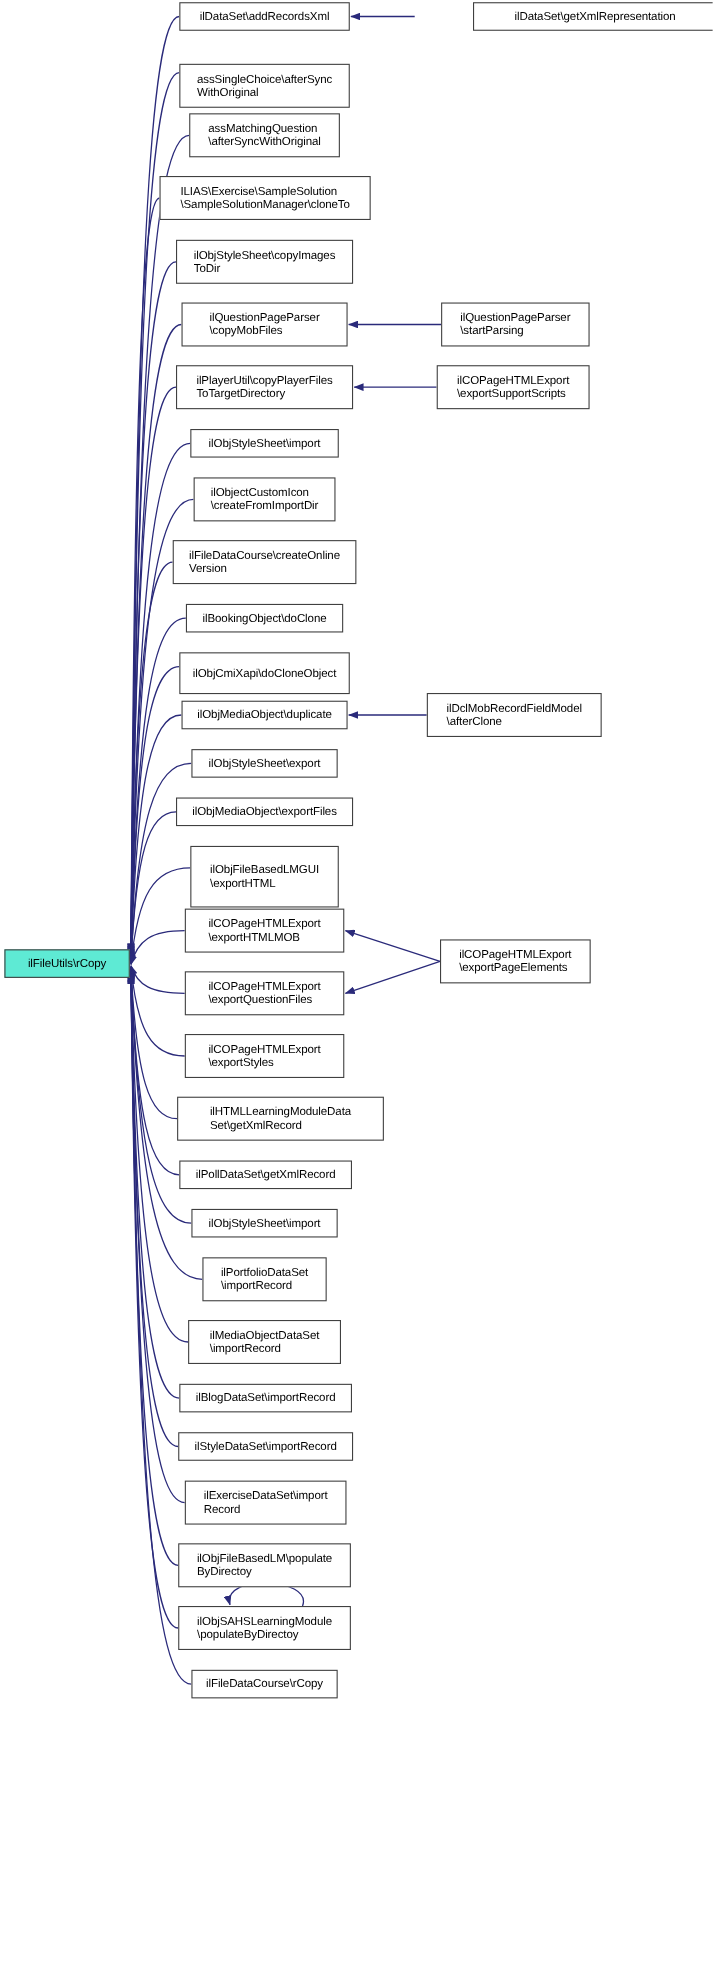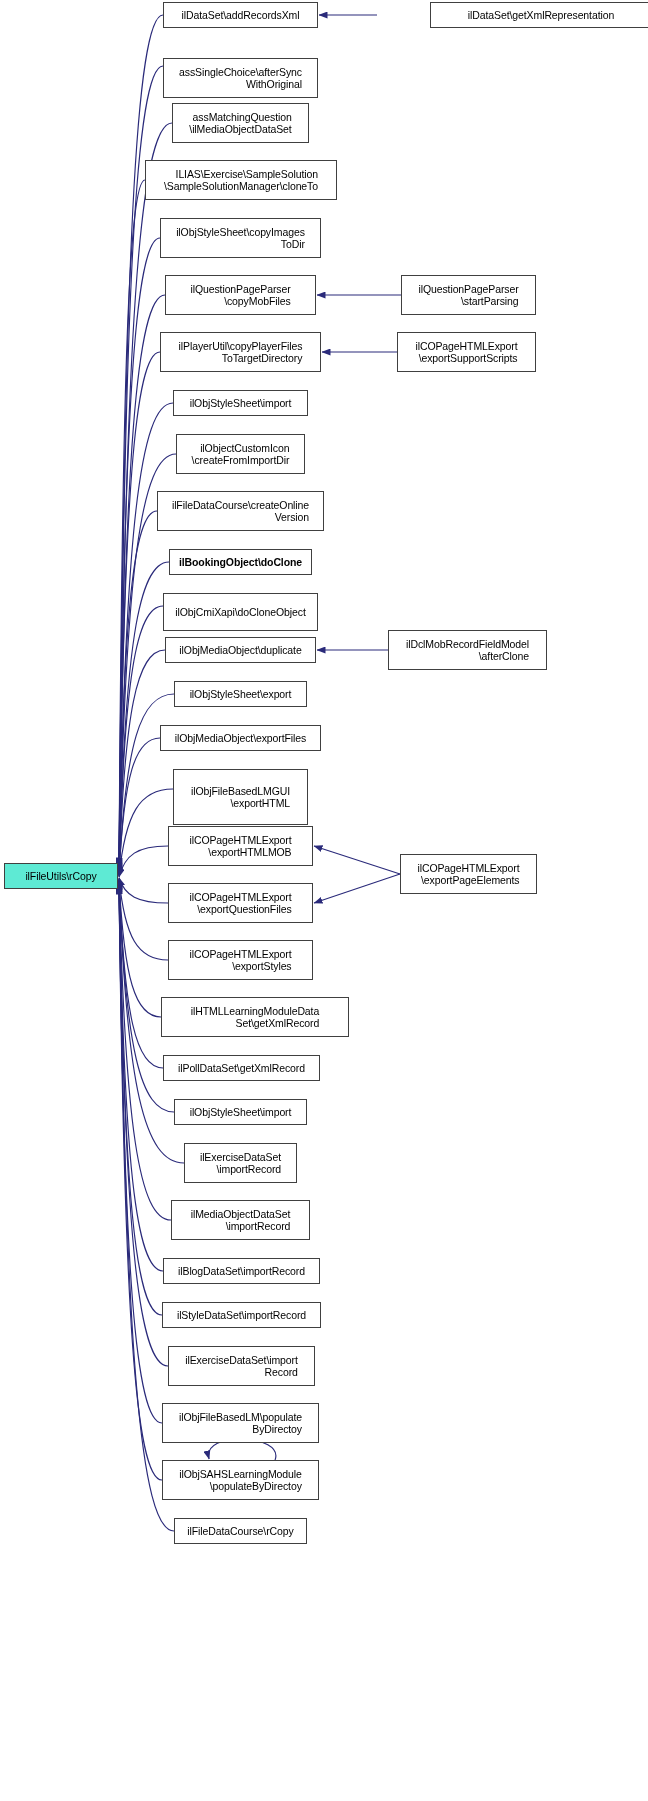--- a/index.html
+++ b/index.html
@@ -28,21 +28,21 @@
     box-sizing: border-box;
     border: 1px solid #404040;
     background: #ffffff;
     color: #000000;
     font-size: 10.5px;
     line-height: 12.5px;
     letter-spacing: -0.1px;
     display: flex;
     align-items: center;
     justify-content: center;
-    text-align: right;
+    text-align: left;
     white-space: pre-line;
     padding: 4px 2px;
     z-index: 2;
   }
   .node.center {
     background: #5eead4;
     border-color: #404040;
   }
   .node-label {
     display: block;
@@ -100,52 +100,52 @@
         <path d="M 275.03999999999996 1460 C 285.03999999999996 1434, 201.1 1430, 209.1 1459" marker-end="url(#arrow)"></path>
       </g>
   </svg>
 
   <div id="nodes">
       <div class="node center" style="left: 4px; top: 863px; width: 114px; height: 26px;"><span class="node-label">ilFileUtils\rCopy</span></div>
       <div class="node" style="left: 163px; top: 2px; width: 155px; height: 26px;"><span class="node-label">ilDataSet\addRecordsXml</span></div>
       <div class="node" style="left: 163px; top: 46px; width: 155px; height: 40px; margin-top: 12px;"><span class="node-label">assSingleChoice\afterSync
 WithOriginal</span></div>
       <div class="node" style="left: 172px; top: 103px; width: 137px; height: 40px;"><span class="node-label">assMatchingQuestion
-\ilMediaObjectDataSet</span></div>
+\afterSyncWithOriginal</span></div>
       <div class="node" style="left: 145px; top: 160px; width: 192px; height: 40px;"><span class="node-label">ILIAS\Exercise\SampleSolution
 \SampleSolutionManager\cloneTo</span></div>
       <div class="node" style="left: 160px; top: 218px; width: 161px; height: 40px;"><span class="node-label">ilObjStyleSheet\copyImages
 ToDir</span></div>
       <div class="node" style="left: 165px; top: 275px; width: 151px; height: 40px;"><span class="node-label">ilQuestionPageParser
 \copyMobFiles</span></div>
       <div class="node" style="left: 160px; top: 332px; width: 161px; height: 40px;"><span class="node-label">ilPlayerUtil\copyPlayerFiles
 ToTargetDirectory</span></div>
       <div class="node" style="left: 173px; top: 390px; width: 135px; height: 26px;"><span class="node-label">ilObjStyleSheet\import</span></div>
       <div class="node" style="left: 176px; top: 434px; width: 129px; height: 40px;"><span class="node-label">ilObjectCustomIcon
 \createFromImportDir</span></div>
       <div class="node" style="left: 157px; top: 491px; width: 167px; height: 40px;"><span class="node-label">ilFileDataCourse\createOnline
 Version</span></div>
-      <div class="node" style="left: 169px; top: 549px; width: 143px; height: 26px; font-weight: bold;"><span class="node-label">ilBookingObject\doClone</span></div>
+      <div class="node" style="left: 169px; top: 549px; width: 143px; height: 26px;"><span class="node-label">ilBookingObject\doClone</span></div>
       <div class="node" style="left: 163px; top: 593px; width: 155px; height: 38px;"><span class="node-label">ilObjCmiXapi\doCloneObject</span></div>
       <div class="node" style="left: 165px; top: 637px; width: 151px; height: 26px;"><span class="node-label">ilObjMediaObject\duplicate</span></div>
       <div class="node" style="left: 174px; top: 681px; width: 133px; height: 26px;"><span class="node-label">ilObjStyleSheet\export</span></div>
       <div class="node" style="left: 160px; top: 725px; width: 161px; height: 26px;"><span class="node-label">ilObjMediaObject\exportFiles</span></div>
       <div class="node" style="left: 173px; top: 769px; width: 135px; height: 56px;"><span class="node-label">ilObjFileBasedLMGUI
 \exportHTML</span></div>
       <div class="node" style="left: 168px; top: 826px; width: 145px; height: 40px;"><span class="node-label">ilCOPageHTMLExport
 \exportHTMLMOB</span></div>
       <div class="node" style="left: 168px; top: 883px; width: 145px; height: 40px;"><span class="node-label">ilCOPageHTMLExport
 \exportQuestionFiles</span></div>
       <div class="node" style="left: 168px; top: 940px; width: 145px; height: 40px;"><span class="node-label">ilCOPageHTMLExport
 \exportStyles</span></div>
       <div class="node" style="left: 161px; top: 997px; width: 188px; height: 40px;"><span class="node-label">ilHTMLLearningModuleData
 Set\getXmlRecord</span></div>
       <div class="node" style="left: 163px; top: 1055px; width: 157px; height: 26px;"><span class="node-label">ilPollDataSet\getXmlRecord</span></div>
       <div class="node" style="left: 174px; top: 1099px; width: 133px; height: 26px;"><span class="node-label">ilObjStyleSheet\import</span></div>
-      <div class="node" style="left: 184px; top: 1143px; width: 113px; height: 40px;"><span class="node-label">ilExerciseDataSet
+      <div class="node" style="left: 184px; top: 1143px; width: 113px; height: 40px;"><span class="node-label">ilPortfolioDataSet
 \importRecord</span></div>
       <div class="node" style="left: 171px; top: 1200px; width: 139px; height: 40px;"><span class="node-label">ilMediaObjectDataSet
 \importRecord</span></div>
       <div class="node" style="left: 163px; top: 1258px; width: 157px; height: 26px;"><span class="node-label">ilBlogDataSet\importRecord</span></div>
       <div class="node" style="left: 162px; top: 1302px; width: 159px; height: 26px;"><span class="node-label">ilStyleDataSet\importRecord</span></div>
       <div class="node" style="left: 168px; top: 1346px; width: 147px; height: 40px;"><span class="node-label">ilExerciseDataSet\import
 Record</span></div>
       <div class="node" style="left: 162px; top: 1403px; width: 157px; height: 40px;"><span class="node-label">ilObjFileBasedLM\populate
 ByDirectoy</span></div>
       <div class="node" style="left: 162px; top: 1460px; width: 157px; height: 40px;"><span class="node-label">ilObjSAHSLearningModule

